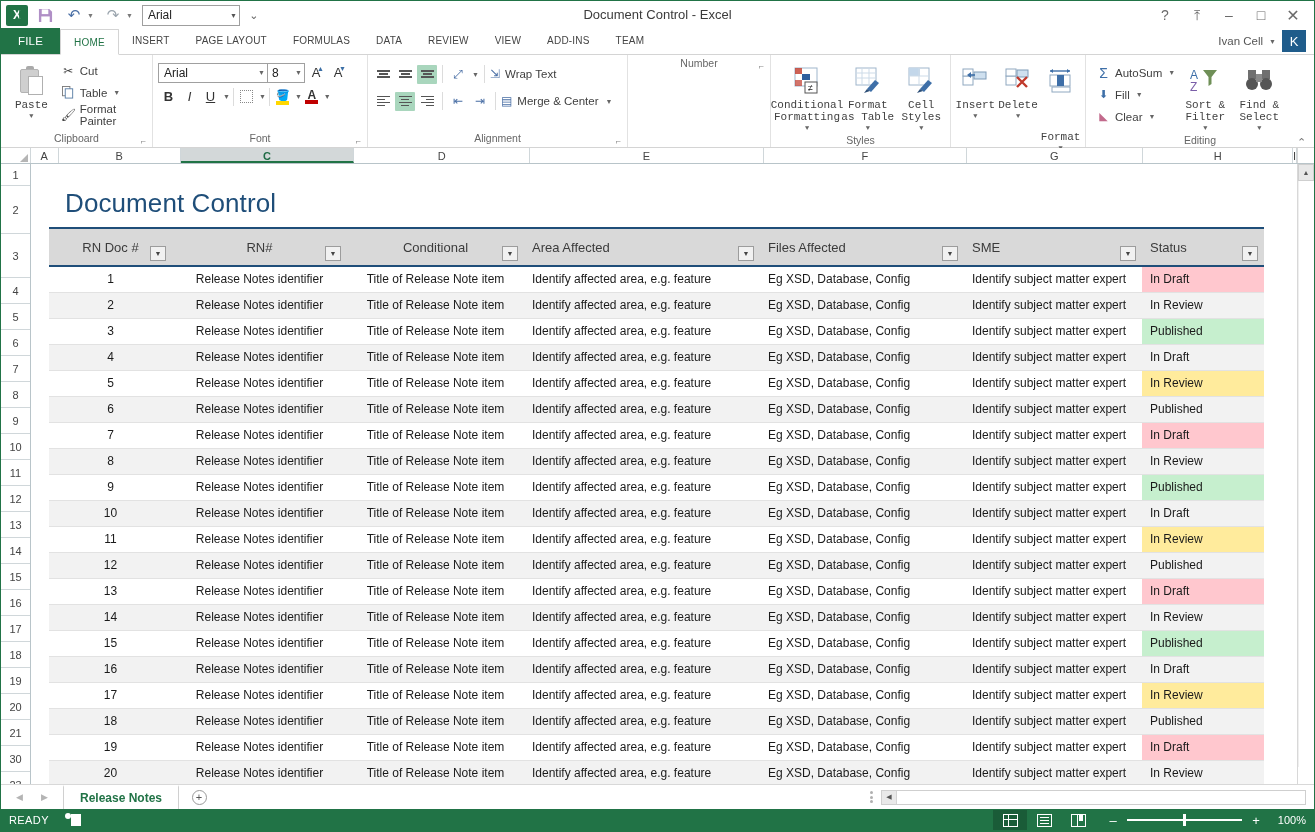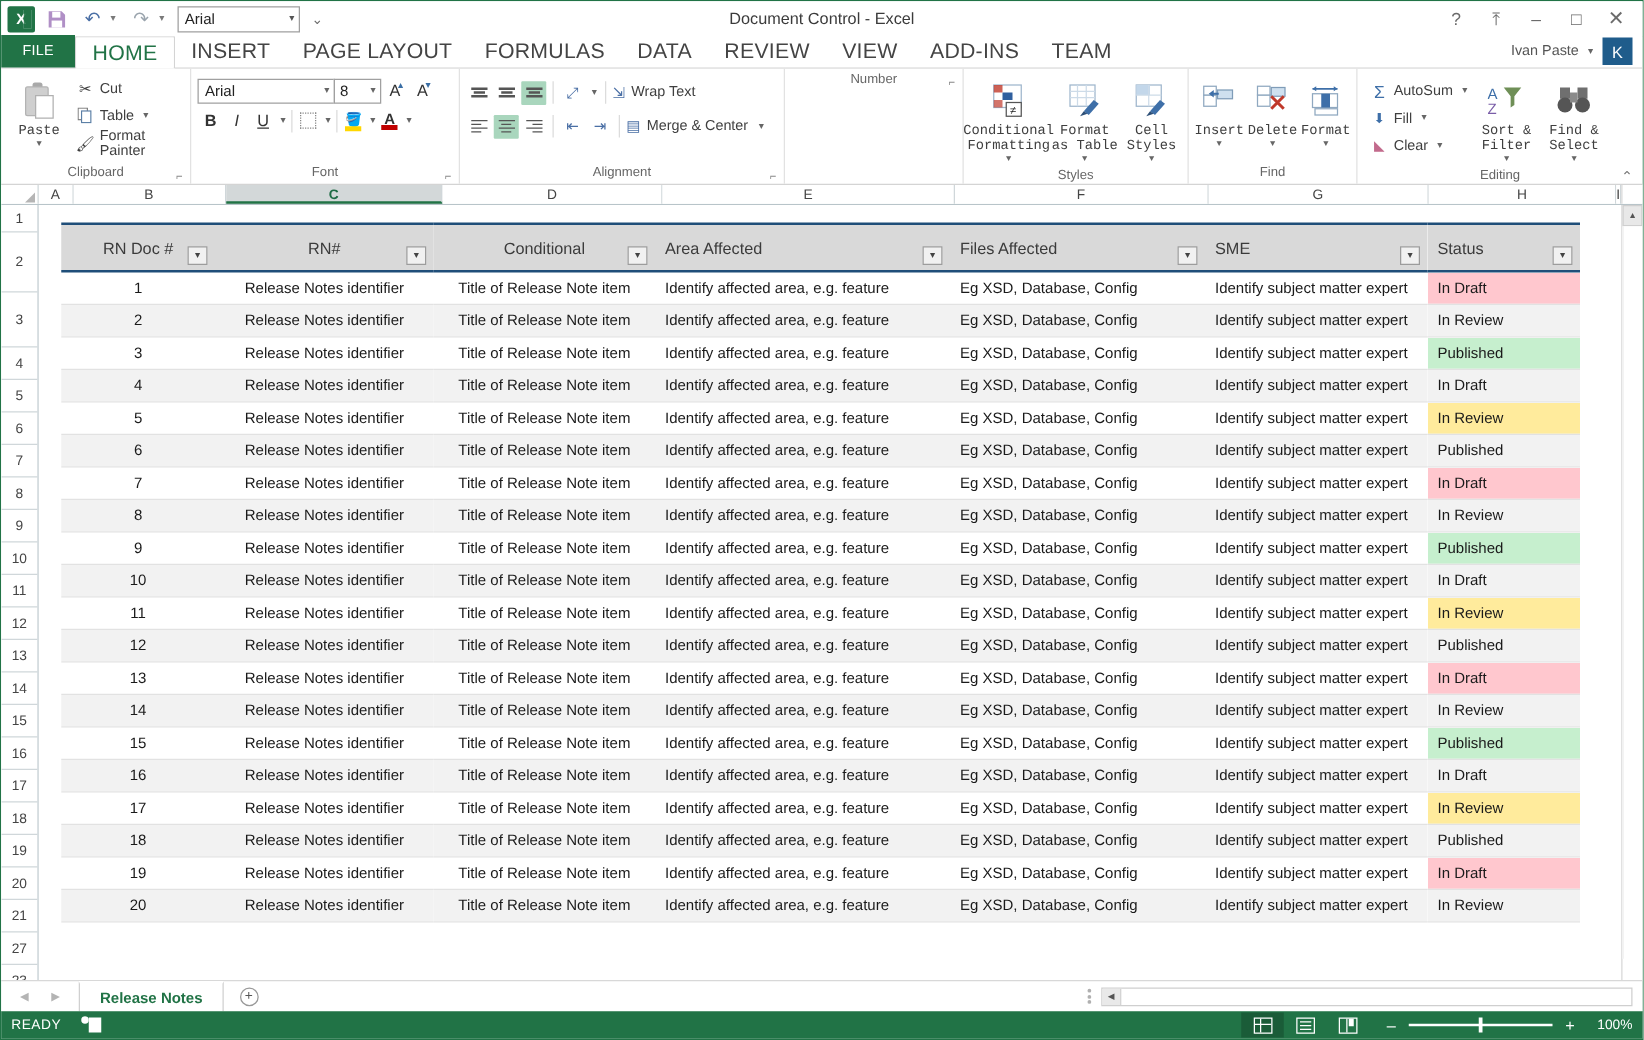--- a/index.html
+++ b/index.html
@@ -39,21 +39,21 @@
   .wintitle { position:absolute; left:0; right:0; text-align:center; font-size:13px; color:#3b3b3b;
               line-height:28px; pointer-events:none; }
   .winbtns { margin-left:auto; display:flex; align-items:center; height:28px; padding-right:6px; gap:2px; }
   .winbtn { width:30px; height:24px; display:flex; align-items:center; justify-content:center;
             color:#6b6b6b; font-size:14px; }
   .winbtn.close { font-size:16px; }
 
   
   .tabrow { height:26px; display:flex; align-items:flex-end; position:relative; background:#fff;
             border-bottom:1px solid #d4d4d4; }
-  .tab { height:26px; line-height:26px; padding:0 13px; font-size:17px; color:#444;
+  .tab { height:26px; line-height:26px; padding:0 13px; font-size:10px; color:#444;
          letter-spacing:.2px; }
   .tab.file { background:#217346; color:#fff; padding:0 17px; height:26px; font-size:11.5px; }
   .tab.active { background:#fff; color:#217346; border:1px solid #d4d4d4; border-bottom:1px solid #fff;
                 margin-bottom:-1px; position:relative; z-index:3; border-radius:1px 1px 0 0; }
   .userzone { margin-left:auto; display:flex; align-items:center; gap:6px; padding-right:8px; height:26px; }
   .username { font-size:11.5px; color:#555; }
   .usercaret { font-size:7px; color:#666; }
   .userbadge { width:24px; height:22px; background:#1f5c8b; color:#fff; font-size:13px;
                display:flex; align-items:center; justify-content:center; }
 
@@ -253,21 +253,21 @@
     <div class="tab active">HOME</div>
     <div class="tab">INSERT</div>
     <div class="tab">PAGE LAYOUT</div>
     <div class="tab">FORMULAS</div>
     <div class="tab">DATA</div>
     <div class="tab">REVIEW</div>
     <div class="tab">VIEW</div>
     <div class="tab">ADD-INS</div>
     <div class="tab">TEAM</div>
     <div class="userzone">
-      <span class="username">Ivan Paste</span>
+      <span class="username">Ivan Cell</span>
       <span class="usercaret">▼</span>
       <div class="userbadge">K</div>
     </div>
   </div>
 
   <div class="ribbon">
 
     <div class="group" style="width:152px;">
       <div class="group-body">
         <div class="bigbtn" style="width:56px;">
@@ -492,21 +492,21 @@
           <div class="glyph">
             <svg width="28" height="26" viewBox="0 0 28 26">
                 <rect x="2" y="8" width="10" height="9" fill="#fff" stroke="#8fa8c0"></rect>
                 <rect x="2" y="1" width="10" height="7" fill="#fff" stroke="#8fa8c0"></rect>
                 <rect x="13" y="2" width="11" height="7" fill="#cfe0ef" stroke="#7f9cb8"></rect>
                 <path d="M13 9l10 10M23 9L13 19" stroke="#c0392b" stroke-width="2.4"></path>
               </svg>
           </div>
           <div class="cap"><span>Delete</span><span class="dd">▼</span></div>
         </div>
-        <div class="bigbtn" style="width:44px;">
+        <div class="bigbtn" style="width:44px;gap:32px;">
           <div class="glyph">
             <svg width="28" height="26" viewBox="0 0 28 26">
                 <path d="M3 3h20" stroke="#3e6fa8" stroke-width="1.4"></path>
                 <path d="M3 3l3-2v4zM23 3l-3-2v4z" fill="#3e6fa8"></path>
                 <rect x="3" y="7" width="20" height="11" fill="#fff" stroke="#8fa8c0"></rect>
                 <rect x="10" y="7" width="7" height="11" fill="#3e6fa8"></rect>
                 <rect x="5" y="19" width="18" height="5" fill="#fff" stroke="#8fa8c0"></rect>
               </svg>
           </div>
           <div class="cap"><span>Format</span><span class="dd">▼</span></div>
@@ -596,26 +596,27 @@
         <div class="rowcell" style="height:26px;">12</div>
         <div class="rowcell" style="height:26px;">13</div>
         <div class="rowcell" style="height:26px;">14</div>
         <div class="rowcell" style="height:26px;">15</div>
         <div class="rowcell" style="height:26px;">16</div>
         <div class="rowcell" style="height:26px;">17</div>
         <div class="rowcell" style="height:26px;">18</div>
         <div class="rowcell" style="height:26px;">19</div>
         <div class="rowcell" style="height:26px;">20</div>
         <div class="rowcell" style="height:26px;">21</div>
-        <div class="rowcell" style="height:26px;">27</div>
+        <div class="rowcell" style="height:26px;">30</div>
         <div class="rowcell" style="height:26px;">23</div>
       </div>
 
       <div class="sheetarea">
         <div class="card">
+          <div class="doctitle">Document Control</div>
           <table class="dc">
             <colgroup>
               <col style="width:123px">
                 <col style="width:175px">
                 <col style="width:177px">
               <col style="width:236px">
                 <col style="width:204px">
                 <col style="width:178px">
                 <col style="width:122px">
             </colgroup>

